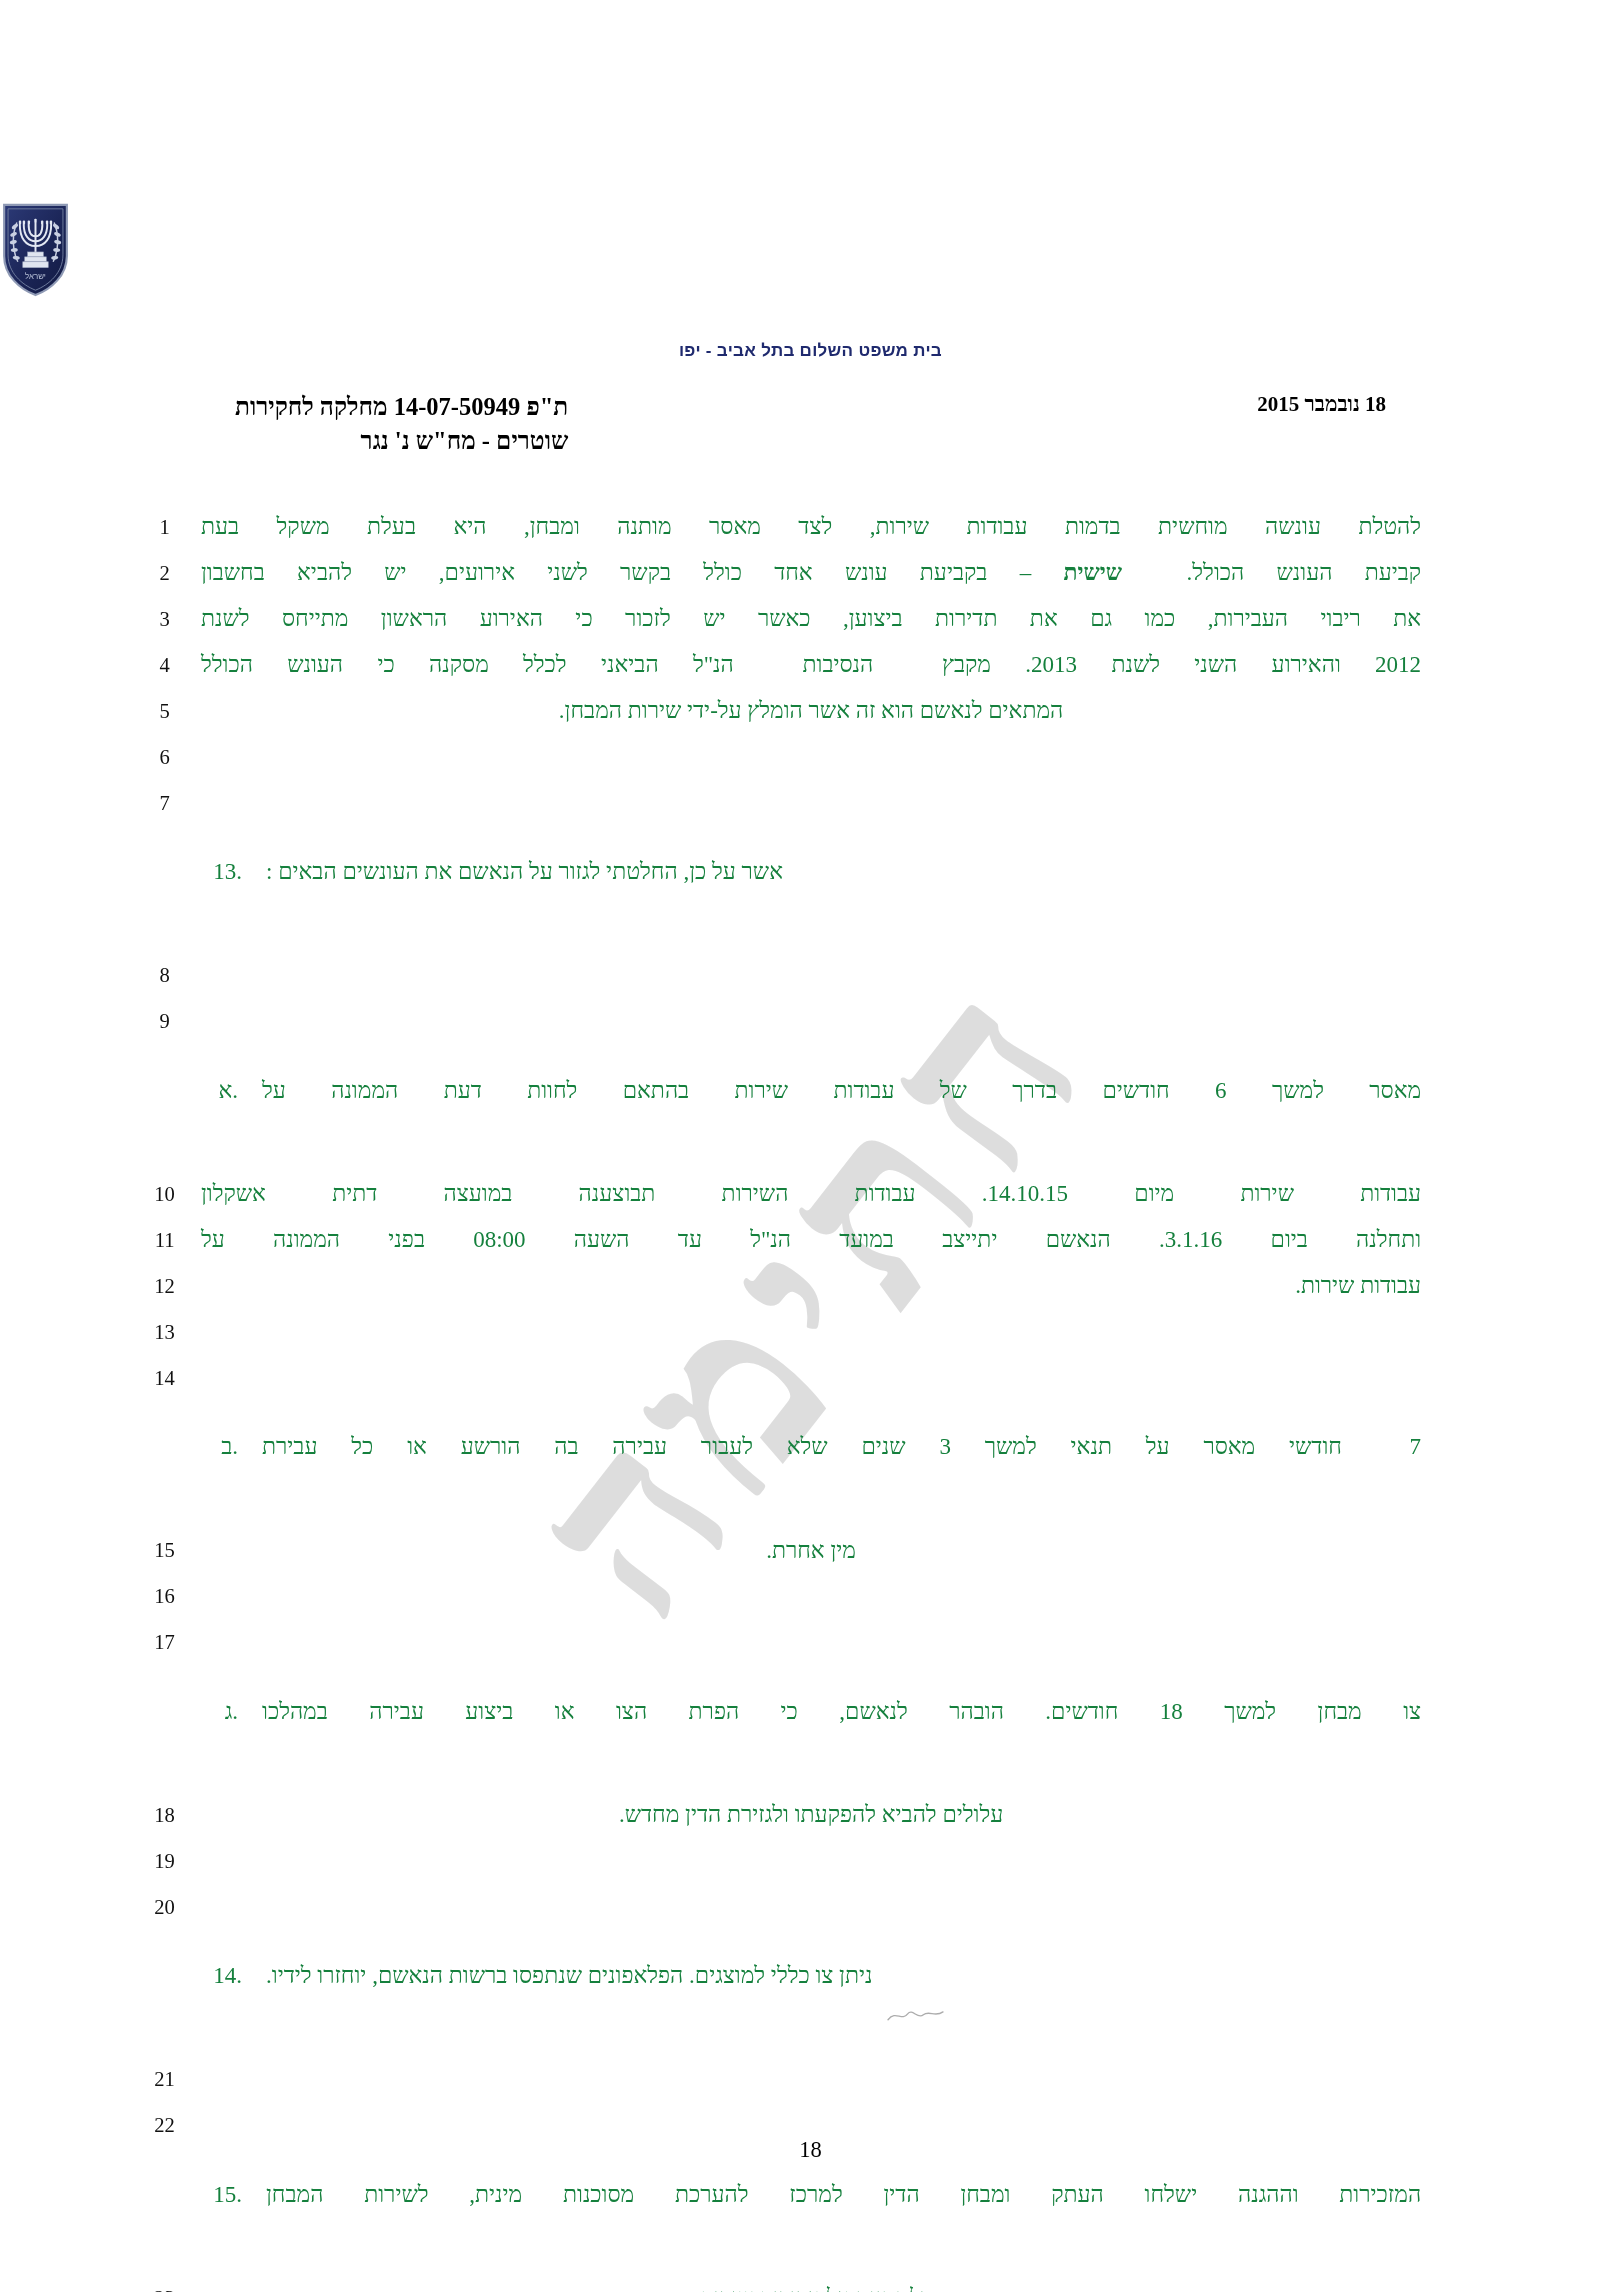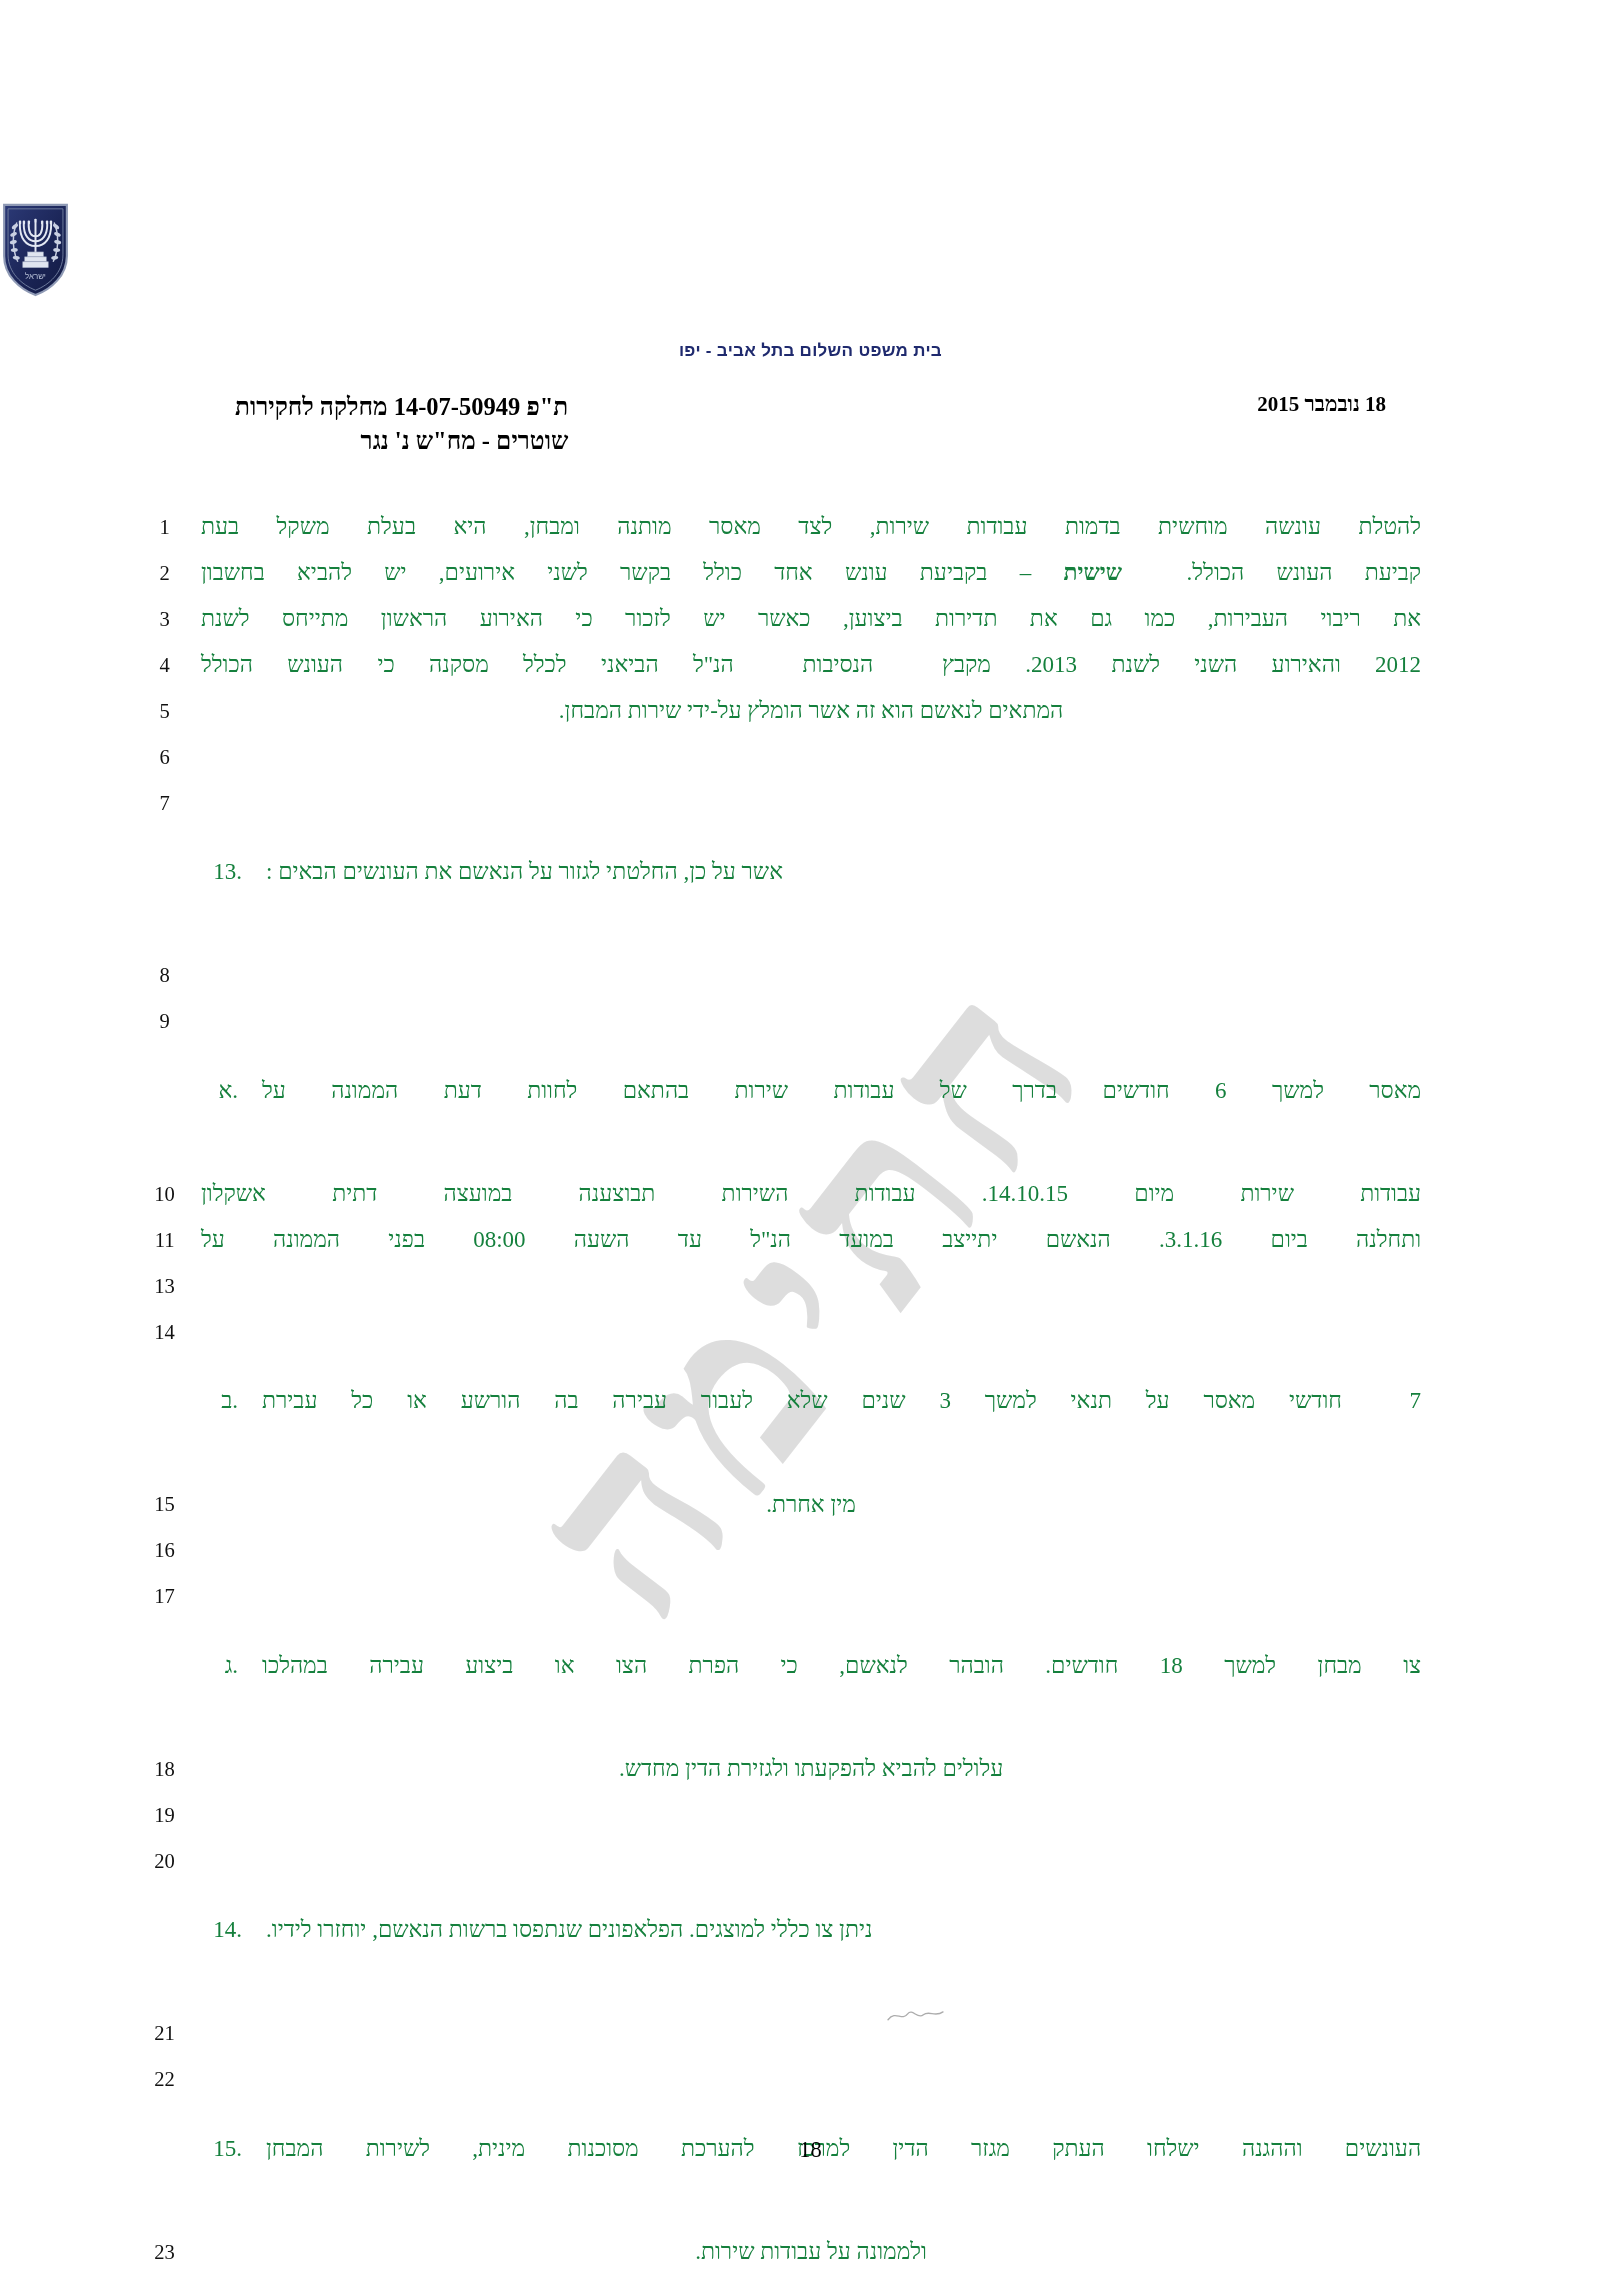--- a/index.html
+++ b/index.html
@@ -329,20 +329,24 @@
       <div class="ln">
         <span class="ln-num">10</span>
         <span class="ln-text">עבודות שירות מיום 14.10.15. עבודות השירות תבוצענה במועצה דתית אשקלון</span>
       </div>
 
       <div class="ln">
         <span class="ln-num">11</span>
         <span class="ln-text">ותחלנה ביום 3.1.16. הנאשם יתייצב במועד הנ"ל עד השעה 08:00 בפני הממונה על</span>
       </div>
 
+      <div class="ln">
+        <span class="ln-num">12</span>
+        <span class="ln-text center-r">עבודות שירות.</span>
+      </div>
 
       <div class="ln">
         <span class="ln-num">13</span>
         <span class="ln-text empty"></span>
       </div>
 
       <div class="ln">
         <span class="ln-num">14</span>
         <span class="ln-text noj">
           <span class="item">
@@ -395,21 +399,21 @@
       <div class="ln">
         <span class="ln-num">21</span>
         <span class="ln-text empty"></span>
       </div>
 
       <div class="ln">
         <span class="ln-num">22</span>
         <span class="ln-text noj">
           <span class="item">
             <span class="item-marker">.15</span>
-            <span class="item-body">העונשים וההגנה ישלחו העתק מגזר הדין למרכז להערכת מסוכנות מינית, לשירות המבחן</span>
+            <span class="item-body">המזכירות וההגנה ישלחו העתק ומבחן הדין למרכז להערכת מסוכנות מינית, לשירות המבחן</span>
           </span>
         </span>
       </div>
 
       <div class="ln">
         <span class="ln-num">23</span>
         <span class="ln-text rtl-end">ולממונה על עבודות שירות.</span>
       </div>
 
     </div>

